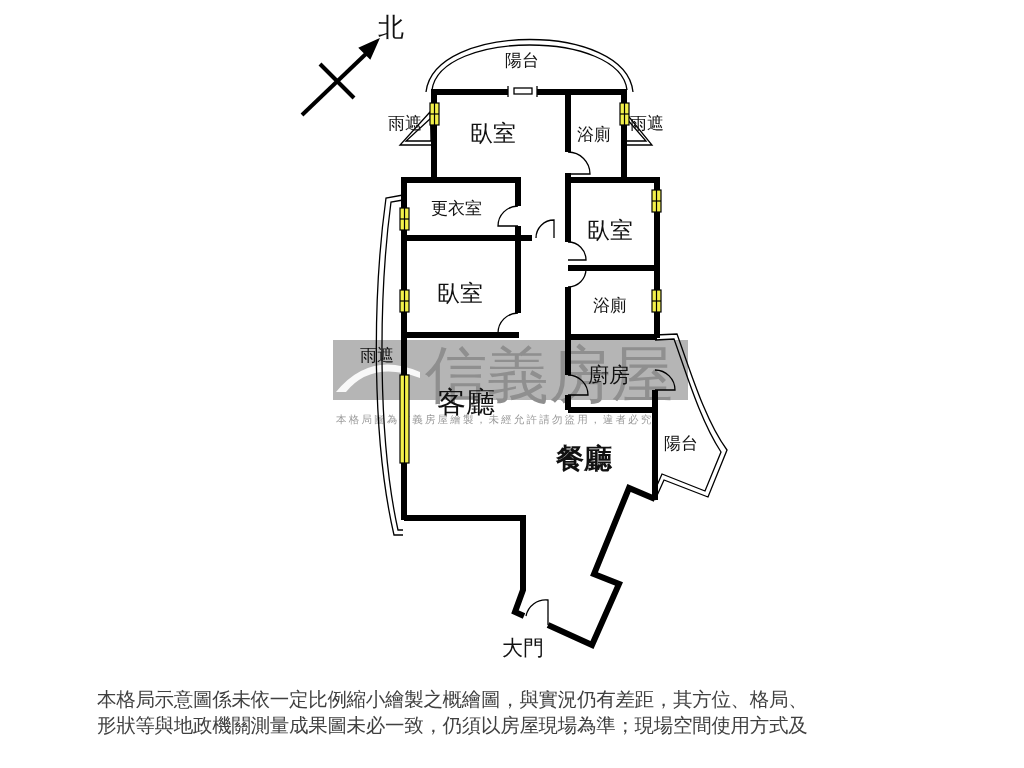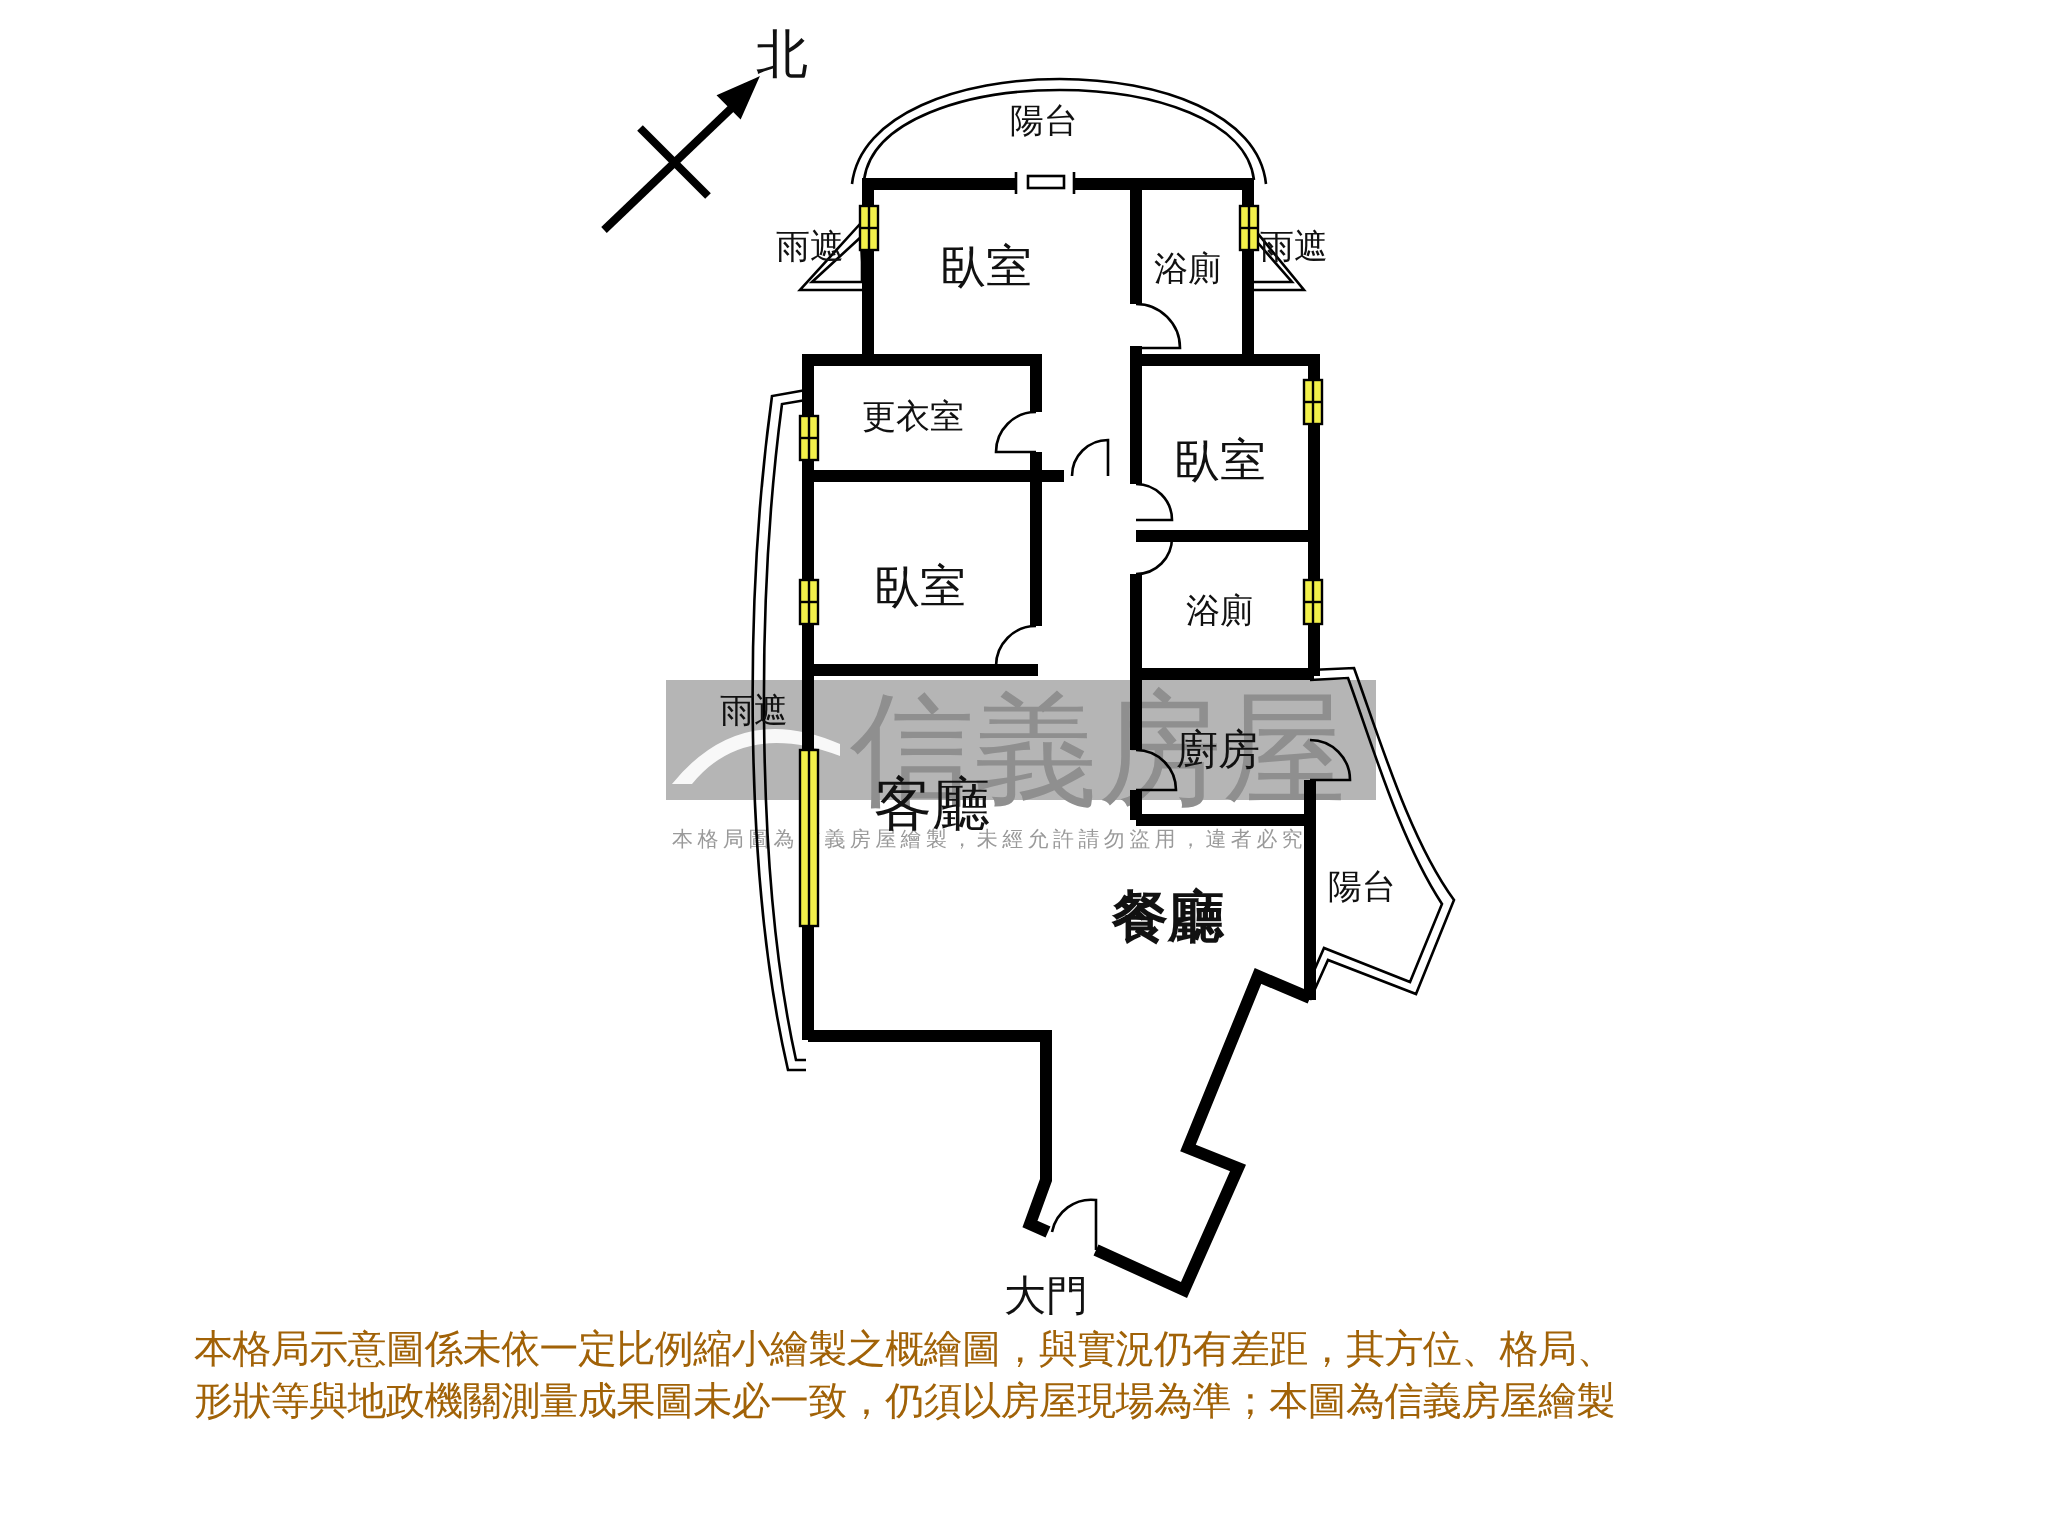--- a/index.html
+++ b/index.html
@@ -1,21 +1,21 @@
 <!DOCTYPE html>
 <html><head>
 <meta charset="utf-8">
 <style>
   html, body { margin: 0; padding: 0; background: #ffffff; }
   body { width: 1024px; height: 768px; position: relative; overflow: hidden;
          font-family: "DejaVu Sans", "Liberation Sans", sans-serif; }
   #plan { position: absolute; left: 0; top: 0; }
   .room-label { font-family: "DejaVu Sans", sans-serif; fill: #111; }
-  .disclaimer { position: absolute; left: 97px; top: 662px; width: 830px;
-                font-size: 19.5px; line-height: 26px; color: #a16207;
+  .disclaimer { position: absolute; left: 97px; top: 687px; width: 830px;
+                font-size: 19.5px; line-height: 26px; color: #404040;
                 font-family: "DejaVu Sans", sans-serif; letter-spacing: -0.3px; }
   .disclaimer div { white-space: nowrap; }
 </style>
 </head>
 <body>
 
 <svg id="plan" width="1024" height="680" viewBox="0 0 1024 680">
 
   <g>
     <rect x="333" y="340" width="355" height="60" fill="#a8a8a8" opacity="0.85"></rect>
@@ -132,14 +132,14 @@
   <text x="360" y="361" font-size="17" class="room-label">雨遮</text>
   <text x="588" y="382" font-size="21" class="room-label">廚房</text>
   <text x="437" y="412" font-size="29" class="room-label">客廳</text>
   <text x="556" y="468" font-size="28" font-weight="bold" class="room-label">餐廳</text>
   <text x="664" y="449" font-size="17" class="room-label">陽台</text>
   <text x="502" y="655" font-size="21" class="room-label">大門</text>
 </svg>
 
 <div class="disclaimer">
   <div>本格局示意圖係未依一定比例縮小繪製之概繪圖，與實況仍有差距，其方位、格局、</div>
-  <div>形狀等與地政機關測量成果圖未必一致，仍須以房屋現場為準；本圖為信義房屋繪製</div>
+  <div>形狀等與地政機關測量成果圖未必一致，仍須以房屋現場為準；現場空間使用方式及</div>
 </div>
 
 </body></html>

